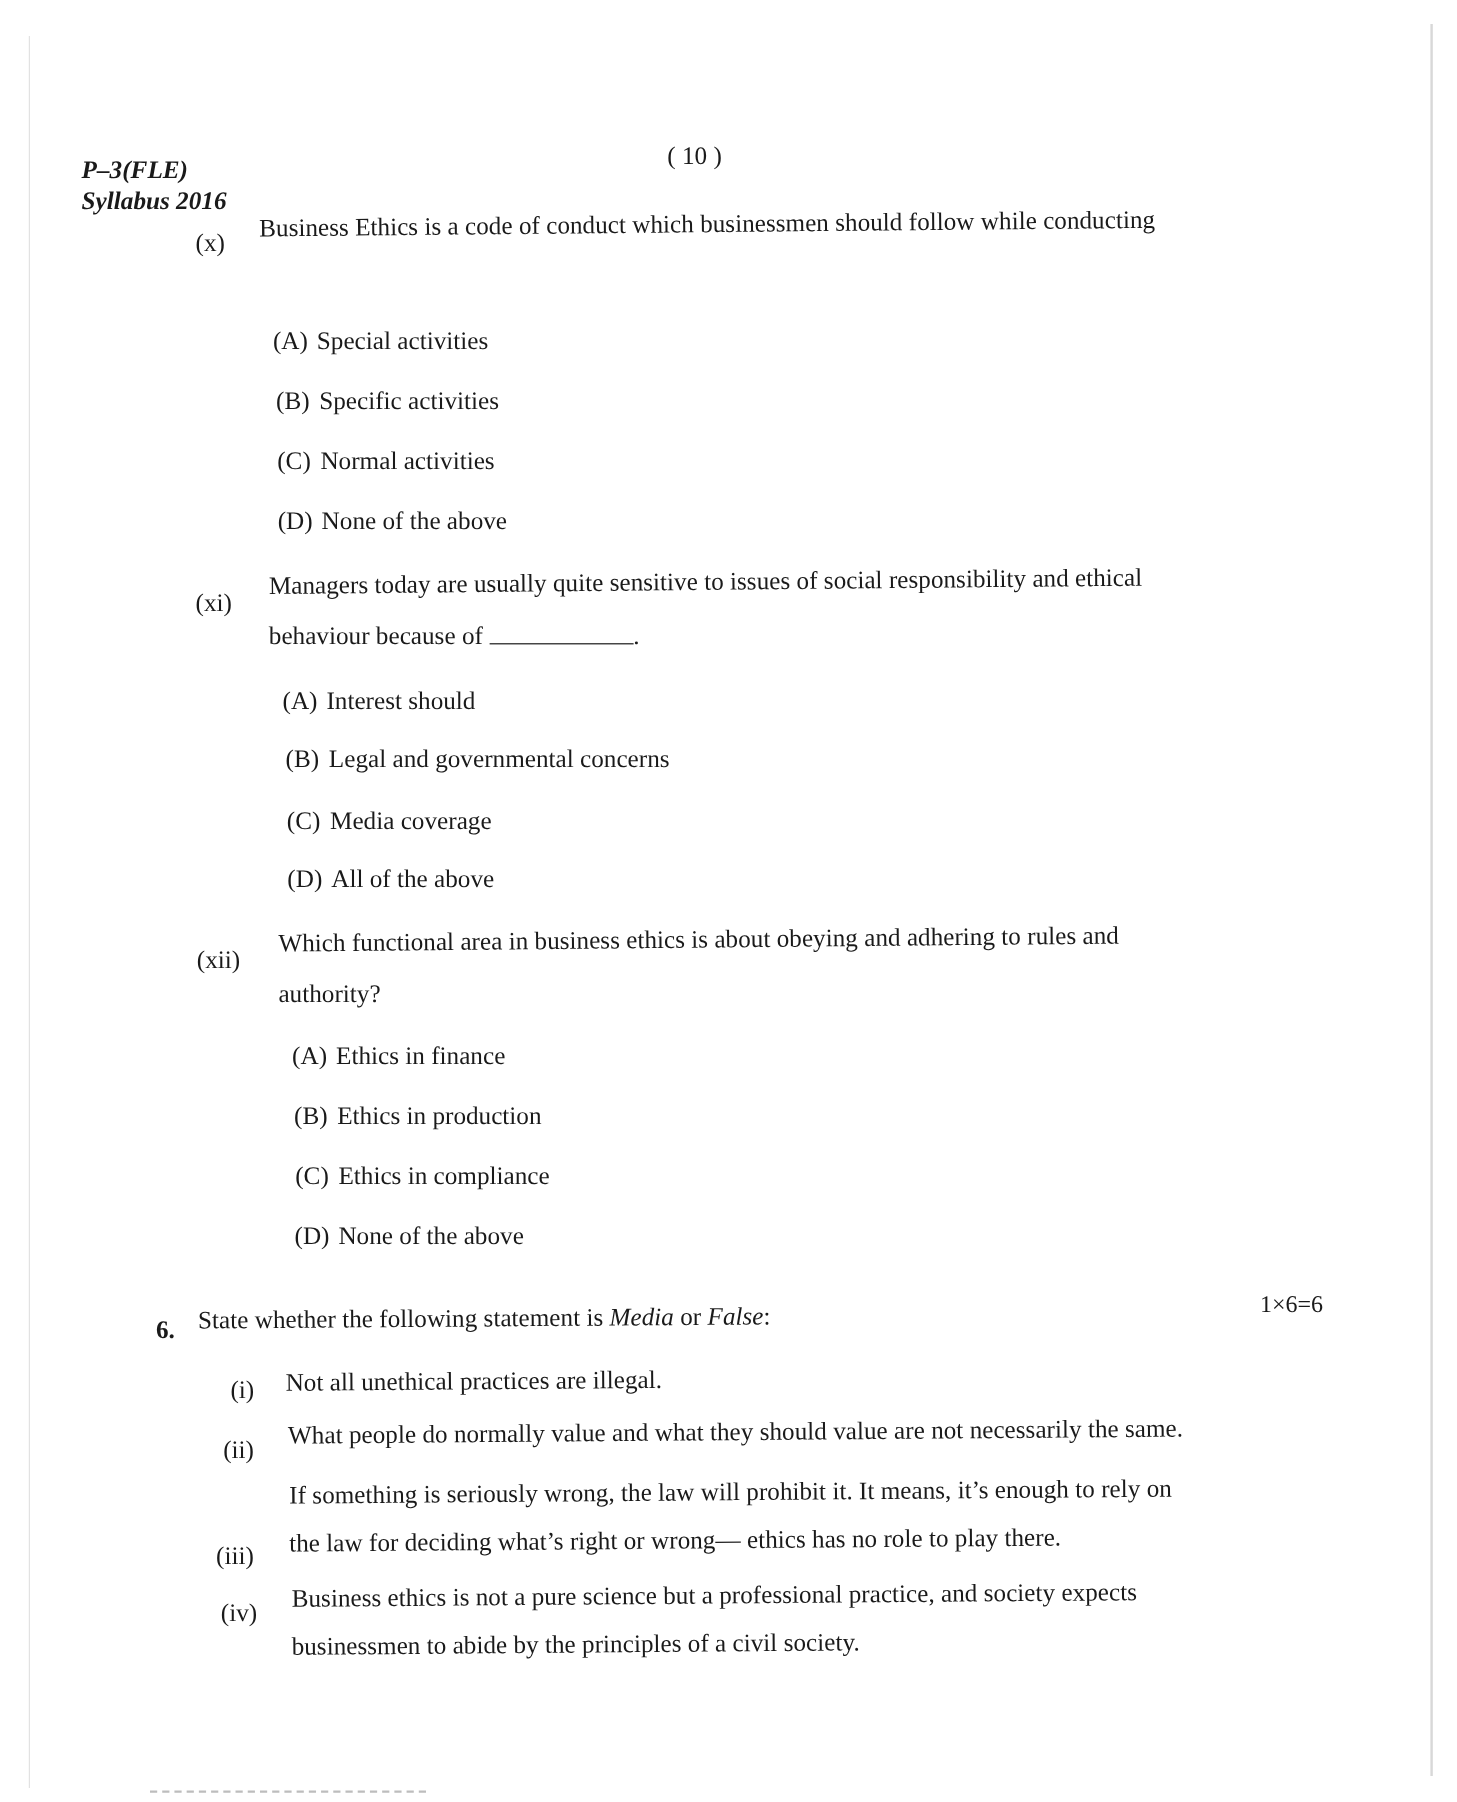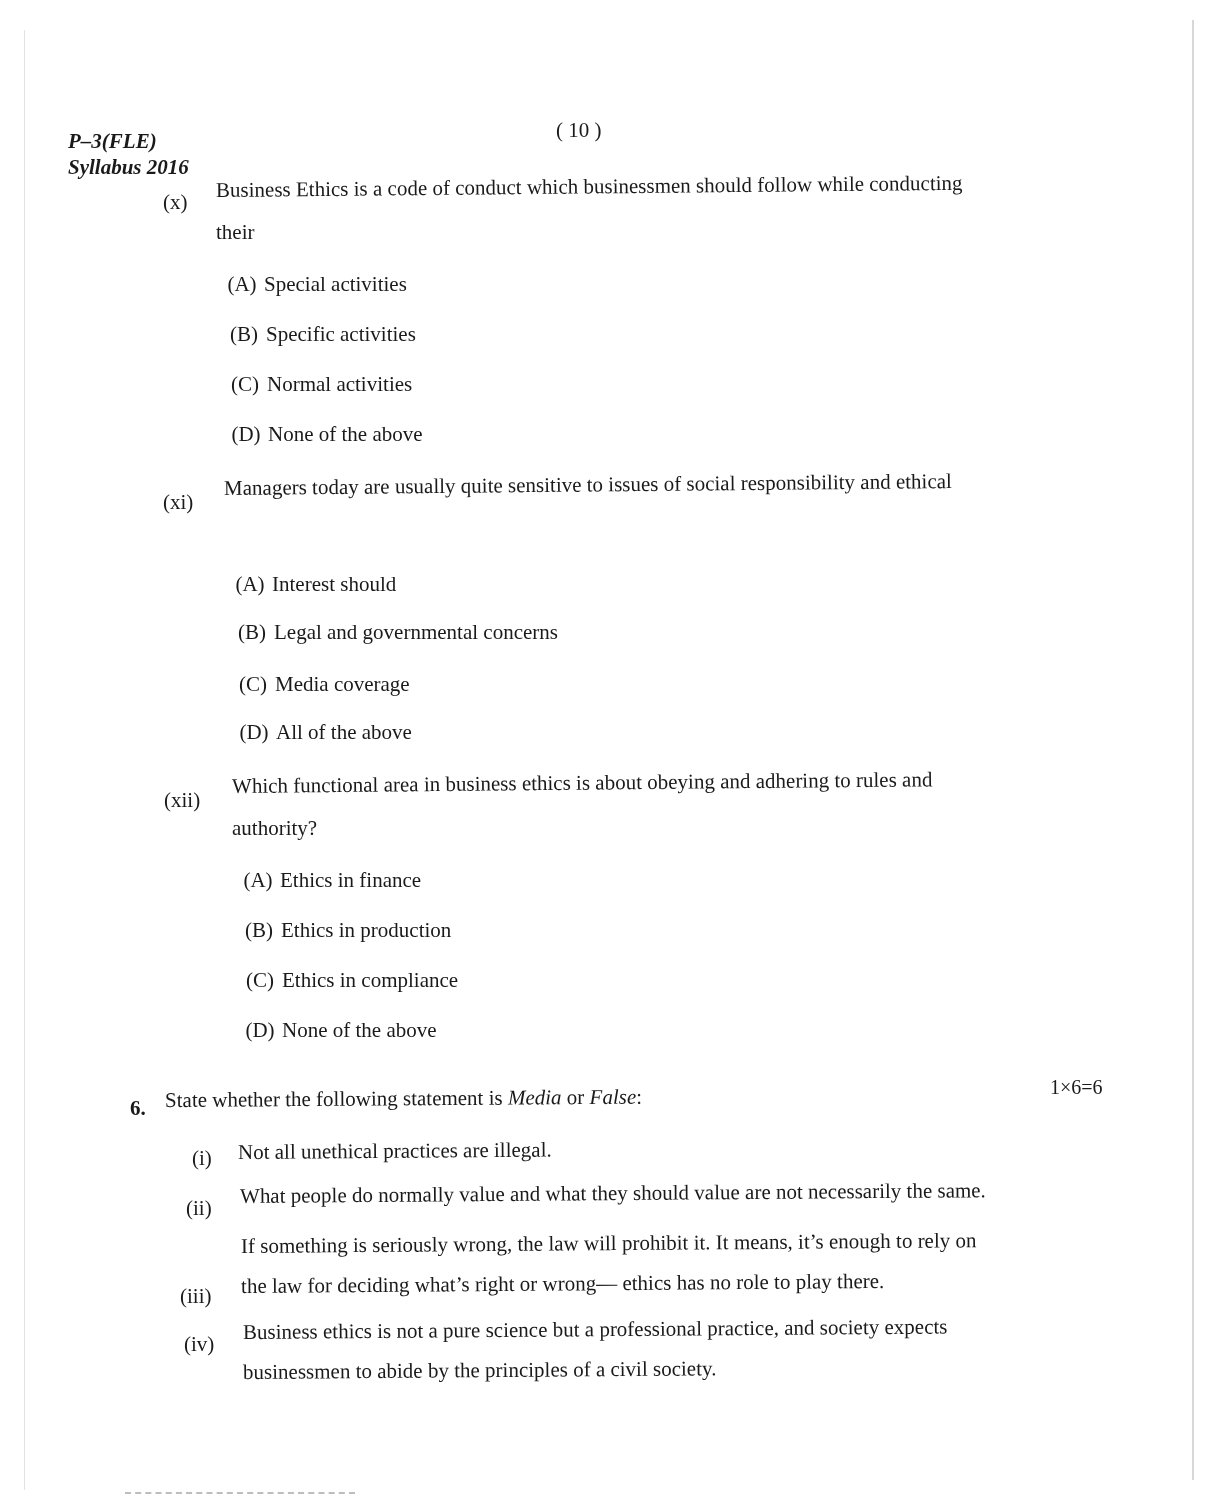--- a/index.html
+++ b/index.html
@@ -32,32 +32,32 @@
 <div class="header-code">
   <div>P–3(FLE)</div>
   <div>Syllabus 2016</div>
 </div>
 <div class="header-page">( 10 )</div>
 
 <div>
   <div class="q-num" style="left:163px;top:190px;">(x)</div>
   <div class="q-text" style="left:216px;top:172px;width:880px;">
     <div style="transform:rotate(-0.55deg);transform-origin:left;">Business Ethics is a code of conduct which businessmen should follow while conducting</div>
-    <div style="margin-top:6px;">their</div>
   </div>
   <div class="opt" style="left:220px;top:272px;"><span class="lbl">(A)</span><span>Special activities</span></div>
   <div class="opt" style="left:222px;top:322px;"><span class="lbl">(B)</span><span>Specific activities</span></div>
   <div class="opt" style="left:223px;top:372px;"><span class="lbl">(C)</span><span>Normal activities</span></div>
   <div class="opt" style="left:224px;top:422px;"><span class="lbl">(D)</span><span>None of the above</span></div>
 </div>
 
 <div>
   <div class="q-num" style="left:163px;top:490px;">(xi)</div>
   <div class="q-text" style="left:224px;top:470px;width:878px;">
     <div style="transform:rotate(-0.55deg);transform-origin:left;">Managers today are usually quite sensitive to issues of social responsibility and ethical</div>
+    <div style="margin-top:6px;"><span>behaviour because of</span> <span class="blank"></span><span>.</span></div>
   </div>
   <div class="opt" style="left:228px;top:572px;"><span class="lbl">(A)</span><span>Interest should</span></div>
   <div class="opt" style="left:230px;top:620px;"><span class="lbl">(B)</span><span>Legal and governmental concerns</span></div>
   <div class="opt" style="left:231px;top:672px;"><span class="lbl">(C)</span><span>Media coverage</span></div>
   <div class="opt" style="left:232px;top:720px;"><span class="lbl">(D)</span><span>All of the above</span></div>
 </div>
 
 <div>
   <div class="q-num" style="left:164px;top:788px;">(xii)</div>
   <div class="q-text" style="left:232px;top:768px;width:874px;">

